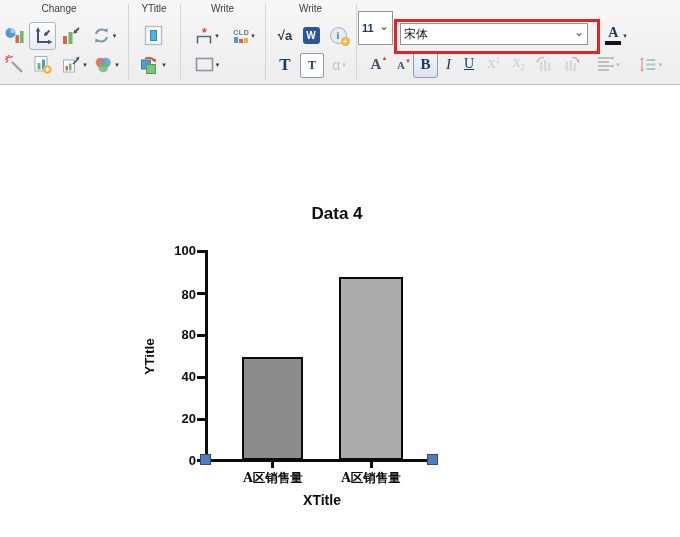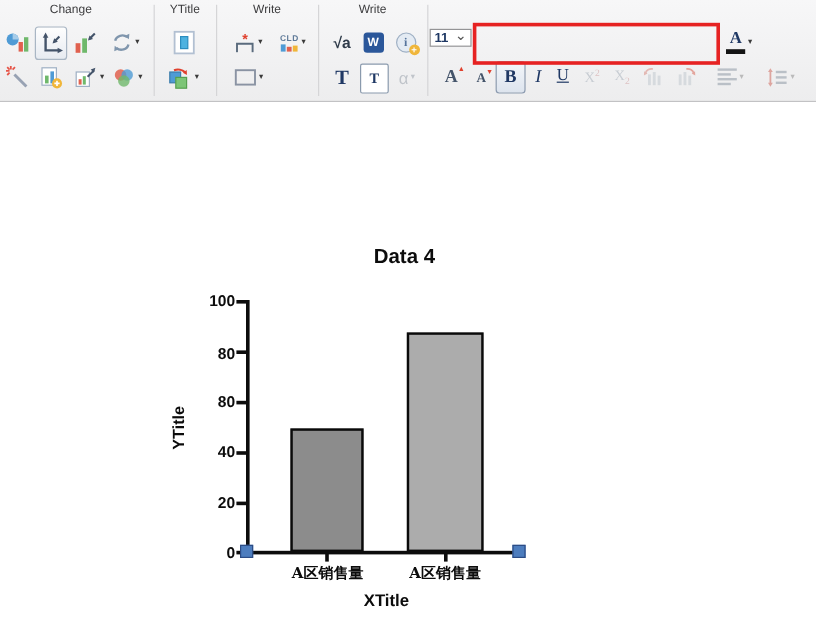--- a/index.html
+++ b/index.html
@@ -194,22 +194,26 @@
     <span class="serifN" style="font-size:17px">T</span>
   </div>
   <div class="tbtn" style="left:300px;top:53px;width:22px;height:23px;border:1px solid #8a9aad;background:#fff;border-radius:2px">
     <span class="serifN" style="font-size:12px">T</span>
   </div>
   <div class="tbtn dim" style="left:325px;top:52px;width:28px;height:25px">
     <span style="font-size:14px;color:#9aa2ac">α</span>
     <span class="dd" style="color:#9aa2ac">▾</span>
   </div>
 
-  <div class="combo" style="left:358px;top:24px;width:35px;height:15px">
+  <div class="combo" style="left:358px;top:11px;width:35px;height:34px">
     <span class="ctext" style="color:#1f3864;font-weight:bold;font-size:11px">11</span>
+    <span class="chev">⌄</span>
+  </div>
+  <div class="combo" style="left:400px;top:23px;width:188px;height:22px">
+    <span class="ctext" style="font-family:'DejaVu Serif','Liberation Serif',serif">宋体</span>
     <span class="chev">⌄</span>
   </div>
   <div class="redbox" style="left: 394px; top: 19px; width: 200px; height: 29px; border-color: rgb(230, 34, 34);"></div>
   <div class="tbtn" style="left:598px;top:23px;width:36px;height:24px">
     <span style="display:flex;flex-direction:column;align-items:center;line-height:1">
       <span class="serifN" style="font-size:14px">A</span>
       <span style="width:16px;height:4px;background:#141414;margin-top:1px"></span>
     </span>
     <span class="dd">▾</span>
   </div>

